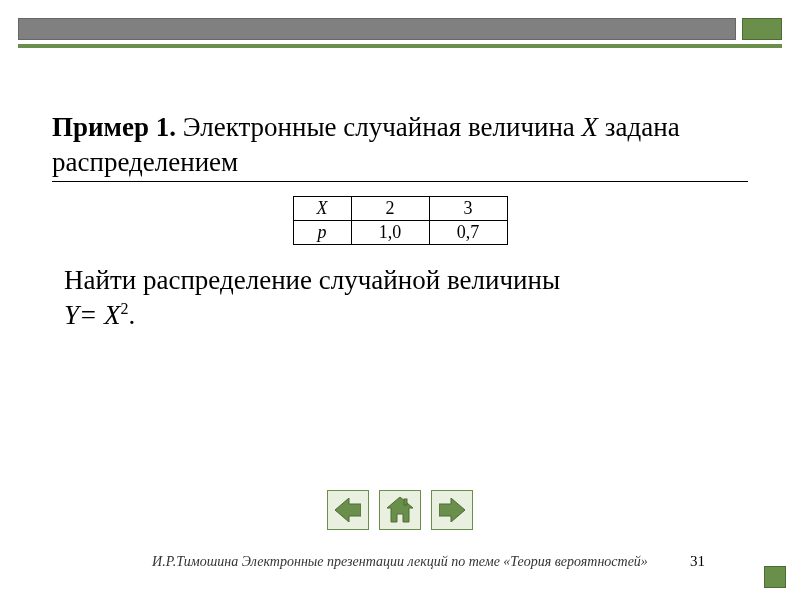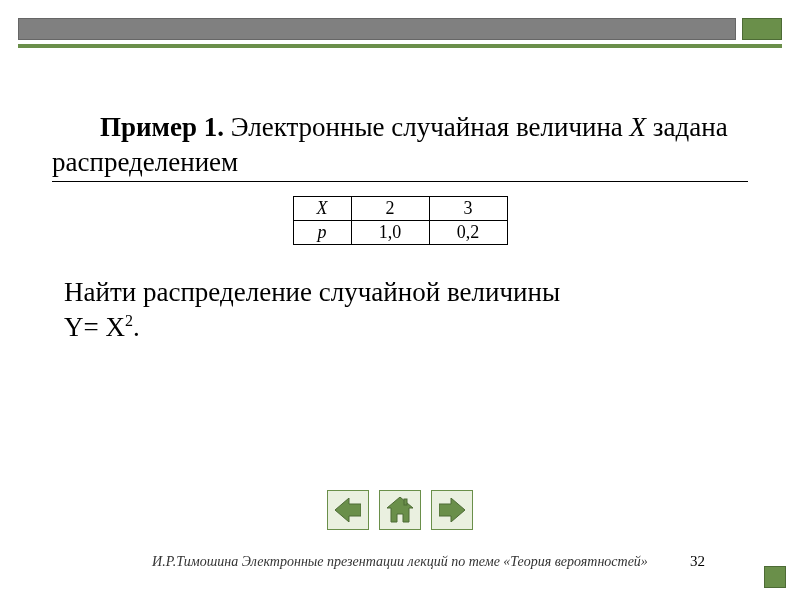--- a/index.html
+++ b/index.html
@@ -44,44 +44,44 @@
     left: 52px;
     right: 52px;
   }
   .heading {
     font-size: 27px;
     line-height: 1.28;
     color: #000;
     border-bottom: 1.5px solid #000;
     padding-bottom: 2px;
   }
-  .heading .bold { font-weight: bold; margin-left: 48px; }
+  .heading .bold { font-weight: bold; }
   .heading .ital { font-style: italic; }
   .dist-table {
     border-collapse: collapse;
     margin: 14px auto 0 auto;
   }
   .dist-table td {
     border: 1.5px solid #000;
     text-align: center;
     font-size: 18px;
     line-height: 1.1;
     height: 24px;
     padding: 1px 0;
   }
   .dist-table .hcell { width: 58px; font-style: italic; }
   .dist-table .vcell { width: 78px; }
   .task {
-    margin-top: 30px;
+    margin-top: 18px;
     font-size: 27px;
     line-height: 1.3;
     color: #000;
     padding-left: 12px;
   }
-  .task .ital { }
+  .task .ital { font-style: italic; }
   .task sup { font-size: 16px; vertical-align: super; }
   .nav-buttons {
     position: absolute;
     bottom: 70px;
     left: 0;
     right: 0;
     display: flex;
     justify-content: center;
     gap: 10px;
   }
@@ -140,21 +140,21 @@
   <table class="dist-table">
     <tbody>
         <tr>
       <td class="hcell"><span>X</span></td>
       <td class="vcell">2</td>
       <td class="vcell">3</td>
     </tr>
     <tr>
       <td class="hcell"><span>p</span></td>
       <td class="vcell">1,0</td>
-      <td class="vcell">0,2</td>
+      <td class="vcell">0,7</td>
     </tr>
   </tbody>
     </table>
 
   <div class="task">
     <span>Найти распределение случайной величины</span><br>
     <span class="ital">Y= X</span><sup>2</sup><span>.</span>
   </div>
 </div>
 
@@ -171,14 +171,14 @@
     </svg>
   </div>
   <div class="nav-btn">
     <svg width="26" height="24" viewBox="0 0 26 24">
       <polygon points="26,12 12,0 12,6 0,6 0,18 12,18 12,24" fill="#6a8f4a" stroke="#4d6b35" stroke-width="1"></polygon>
     </svg>
   </div>
 </div>
 
 <div class="footer">И.Р.Тимошина Электронные презентации лекций по теме «Теория вероятностей»</div>
-<div class="page-number">32</div>
+<div class="page-number">31</div>
 <div class="corner"></div>
 
 </body></html>

